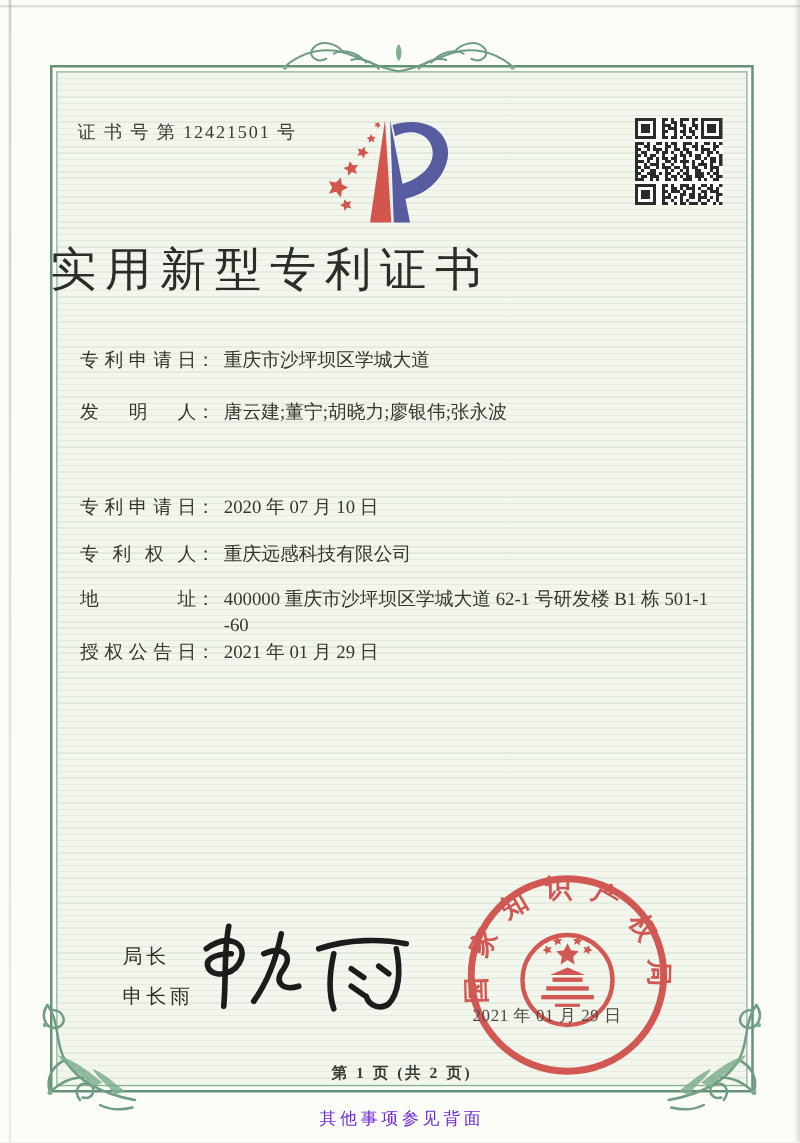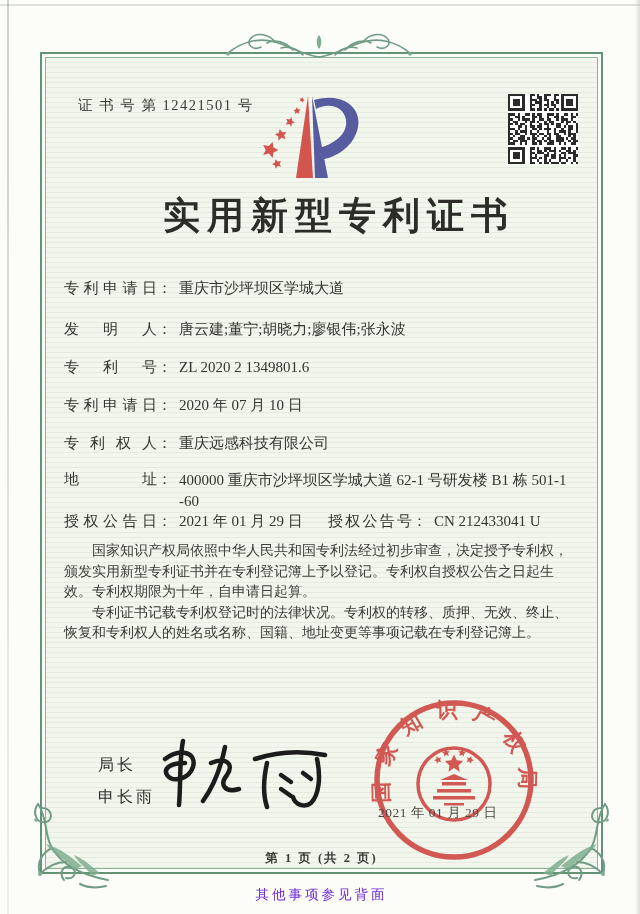--- a/index.html
+++ b/index.html
@@ -13,22 +13,22 @@
 
   
   .frame-outer{position:absolute;left:40px;top:52px;width:563px;height:822px;border:2.5px solid #649274;box-sizing:border-box;}
   .frame-inner{position:absolute;left:3px;top:3px;right:3px;bottom:3px;border:1px solid #8ab296;
     background:
       repeating-linear-gradient(0deg, rgba(146,180,148,.16) 0px, rgba(146,180,148,.16) 1px, rgba(0,0,0,0) 1px, rgba(0,0,0,0) 5px),
       #f3f6ed;}
 
   .abs{position:absolute;}
 
-  .cert-no{left:62px;top:96px;font-size:14.5px;letter-spacing:1.5px;color:#3a3a35;margin-left:16px;}
-  .title{left:40px;top:191px;width:475px;text-align:right;font-size:37px;font-weight:700;letter-spacing:7px;color:#2c2c28;}
+  .cert-no{left:62px;top:96px;font-size:14.5px;letter-spacing:1.5px;color:#3a3a35;}
+  .title{left:40px;top:191px;width:475px;text-align:left;font-size:37px;font-weight:400;letter-spacing:7px;color:#2c2c28;}
 
   .frow{position:absolute;left:64px;font-size:15px;color:#35352f;white-space:nowrap;}
   .flabel{display:inline-block;width:93px;text-align:justify;text-align-last:justify;}
   .flabel2{display:inline-block;width:84px;text-align:justify;text-align-last:justify;}
   .fcolon{display:inline-block;}
   .fval{margin-left:7px;}
   .addr-val{display:inline-block;vertical-align:top;margin-left:7px;white-space:nowrap;line-height:21px;}
 
   .paras{left:64px;top:541px;width:508px;font-size:14px;line-height:20.5px;color:#3c3c36;}
   .paras p{margin:0;text-indent:2em;}
@@ -155,43 +155,33 @@
   </svg>
 
   <div class="abs title">实用新型专利证书</div>
 
   <div class="frow" style="top:279px">
     <span class="flabel">专利申请日</span><span class="fcolon">：</span><span class="fval">重庆市沙坪坝区学城大道</span>
   </div>
   <div class="frow" style="top:320px">
     <span class="flabel">发明人</span><span class="fcolon">：</span><span class="fval">唐云建;董宁;胡晓力;廖银伟;张永波</span>
   </div>
-  <div class="frow" style="top:358px">
-    <span class="flabel">专利号</span><span class="fcolon">：</span><span class="fval">ZL 2020 2 1349801.6</span>
-  </div>
   <div class="frow" style="top:396px">
     <span class="flabel">专利申请日</span><span class="fcolon">：</span><span class="fval">2020 年 07 月 10 日</span>
   </div>
   <div class="frow" style="top:434px">
     <span class="flabel">专利权人</span><span class="fcolon">：</span><span class="fval">重庆远感科技有限公司</span>
   </div>
   <div class="frow" style="top:470px">
     <span class="flabel">地址</span><span class="fcolon">：</span><span class="addr-val"><span>400000 重庆市沙坪坝区学城大道 62-1 号研发楼 B1 栋 501-1</span><br><span>-60</span></span>
   </div>
   <div class="frow" style="top:512px">
     <span class="flabel">授权公告日</span><span class="fcolon">：</span><span class="fval">2021 年 01 月 29 日</span>
   </div>
-  <div class="frow" style="top:512px;left:328px">
-    <span class="flabel2">授权公告号</span><span class="fcolon">：</span><span class="fval">CN 212433041 U</span>
-  </div>
-
-  <div class="abs paras">
-    <p>国家知识产权局依照中华人民共和国专利法经过初步审查，决定授予专利权，颁发实用新型专利证书并在专利登记簿上予以登记。专利权自授权公告之日起生效。专利权期限为十年，自申请日起算。</p>
-    <p>专利证书记载专利权登记时的法律状况。专利权的转移、质押、无效、终止、恢复和专利权人的姓名或名称、国籍、地址变更等事项记载在专利登记簿上。</p>
-  </div>
+
 
   <div class="abs chief">
     <div>局长</div>
     <div>申长雨</div>
   </div>
 
   <svg class="abs" style="left:155px;top:733px;" width="180" height="80" viewBox="0 0 180 80">
     <g stroke="#1c1c1c" stroke-width="4.5" fill="none" stroke-linecap="round" stroke-linejoin="round">
       <path d="M28,8 C24,28 26,50 24,72"></path>
       <path d="M10,26 C26,14 42,20 38,34 C34,46 18,50 12,42 C8,35 16,30 30,30"></path>

